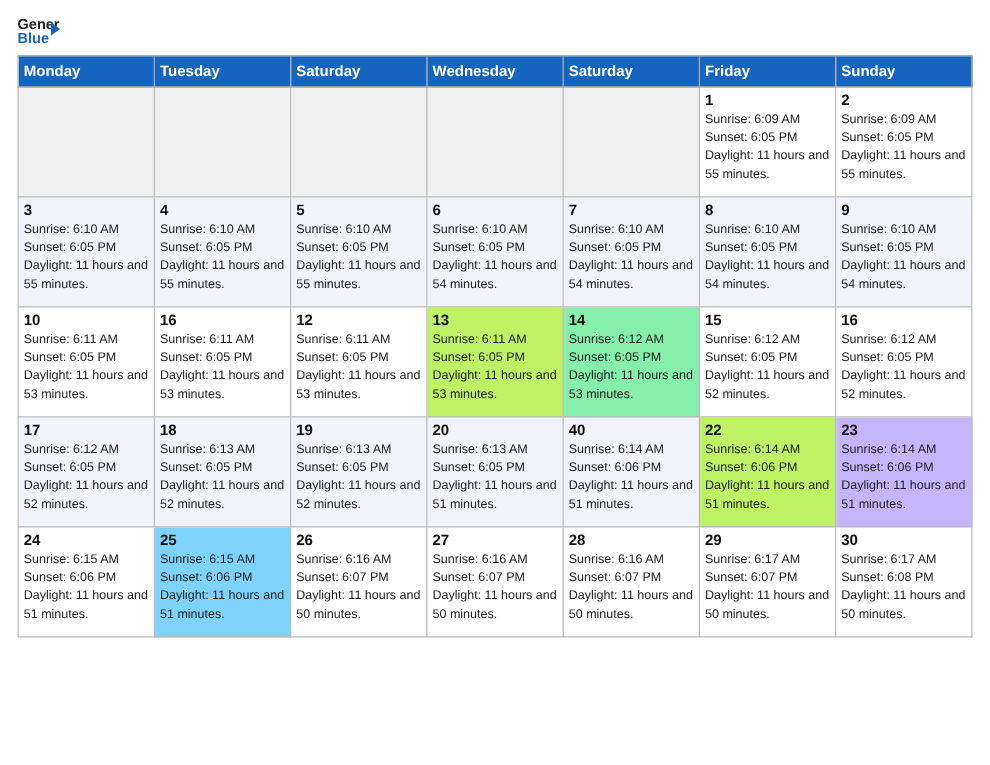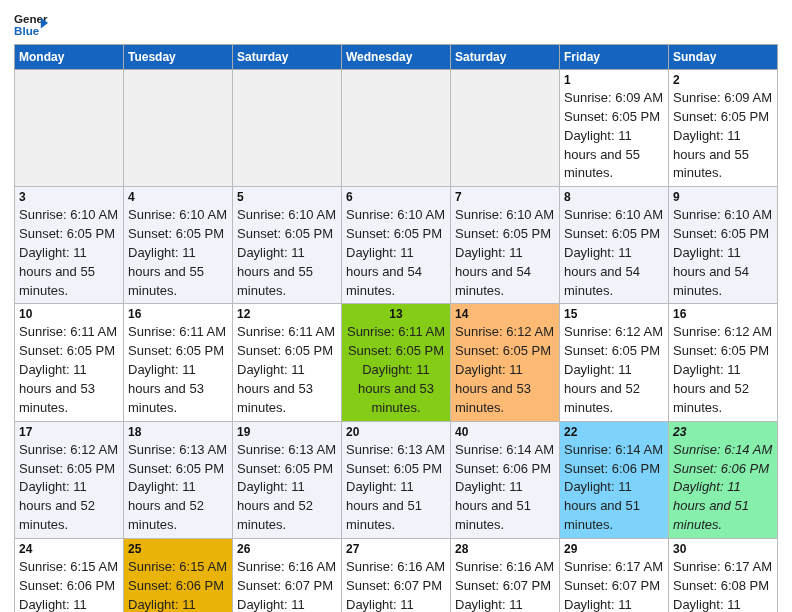--- a/index.html
+++ b/index.html
@@ -77,21 +77,21 @@
     .calendar tr:nth-child(odd) td:not(.empty) {
       background: #fff;
     }
     .day-num {
       font-size: 12px;
       font-weight: bold;
       margin-bottom: 2px;
       color: #111;
     }
     .day-detail {
-      font-size: 13px;
+      font-size: 10px;
       color: #222;
       line-height: 1.45;
     }
   </style>
 </head>
 <body>
 
 <div class="page">
   <div class="header">
     <div class="logo">
@@ -195,27 +195,27 @@
             <div class="day-detail" style="white-space: pre-line;">Sunrise: 6:11 AM
 Sunset: 6:05 PM
 Daylight: 11 hours and 53 minutes.</div>
           </td>
           <td style="background: rgb(255, 255, 255);">
             <div class="day-num">12</div>
             <div class="day-detail" style="white-space: pre-line;">Sunrise: 6:11 AM
 Sunset: 6:05 PM
 Daylight: 11 hours and 53 minutes.</div>
           </td>
-          <td style="background: #84cc16; text-align: center;">
+          <td style="background: #bef264;">
             <div class="day-num">13</div>
             <div class="day-detail" style="white-space: pre-line;">Sunrise: 6:11 AM
 Sunset: 6:05 PM
 Daylight: 11 hours and 53 minutes.</div>
           </td>
-          <td style="background: #fdba74;">
+          <td style="background: #86efac;">
             <div class="day-num">14</div>
             <div class="day-detail" style="white-space: pre-line;">Sunrise: 6:12 AM
 Sunset: 6:05 PM
 Daylight: 11 hours and 53 minutes.</div>
           </td>
           <td style="background: rgb(255, 255, 255);">
             <div class="day-num">15</div>
             <div class="day-detail" style="white-space: pre-line;">Sunrise: 6:12 AM
 Sunset: 6:05 PM
 Daylight: 11 hours and 52 minutes.</div>
@@ -251,41 +251,41 @@
             <div class="day-detail" style="white-space: pre-line;">Sunrise: 6:13 AM
 Sunset: 6:05 PM
 Daylight: 11 hours and 51 minutes.</div>
           </td>
           <td style="background: rgb(240, 244, 250);">
             <div class="day-num">40</div>
             <div class="day-detail" style="white-space: pre-line;">Sunrise: 6:14 AM
 Sunset: 6:06 PM
 Daylight: 11 hours and 51 minutes.</div>
           </td>
-          <td style="background: #7dd3fc; margin-top: 10px;">
+          <td style="background: #bef264; margin-top: 10px;">
             <div class="day-num">22</div>
             <div class="day-detail" style="white-space: pre-line;">Sunrise: 6:14 AM
 Sunset: 6:06 PM
 Daylight: 11 hours and 51 minutes.</div>
           </td>
-          <td style="background: #86efac; font-style: italic;">
+          <td style="background: #c4b5fd;">
             <div class="day-num">23</div>
             <div class="day-detail" style="white-space: pre-line;">Sunrise: 6:14 AM
 Sunset: 6:06 PM
 Daylight: 11 hours and 51 minutes.</div>
           </td>
         </tr>
         <tr>
           <td style="background: rgb(255, 255, 255);">
             <div class="day-num">24</div>
             <div class="day-detail" style="white-space: pre-line;">Sunrise: 6:15 AM
 Sunset: 6:06 PM
 Daylight: 11 hours and 51 minutes.</div>
           </td>
-          <td style="background: #eab308;">
+          <td style="background: #7dd3fc;">
             <div class="day-num">25</div>
             <div class="day-detail" style="white-space: pre-line;">Sunrise: 6:15 AM
 Sunset: 6:06 PM
 Daylight: 11 hours and 51 minutes.</div>
           </td>
           <td style="background: rgb(255, 255, 255);">
             <div class="day-num">26</div>
             <div class="day-detail" style="white-space: pre-line;">Sunrise: 6:16 AM
 Sunset: 6:07 PM
 Daylight: 11 hours and 50 minutes.</div>

